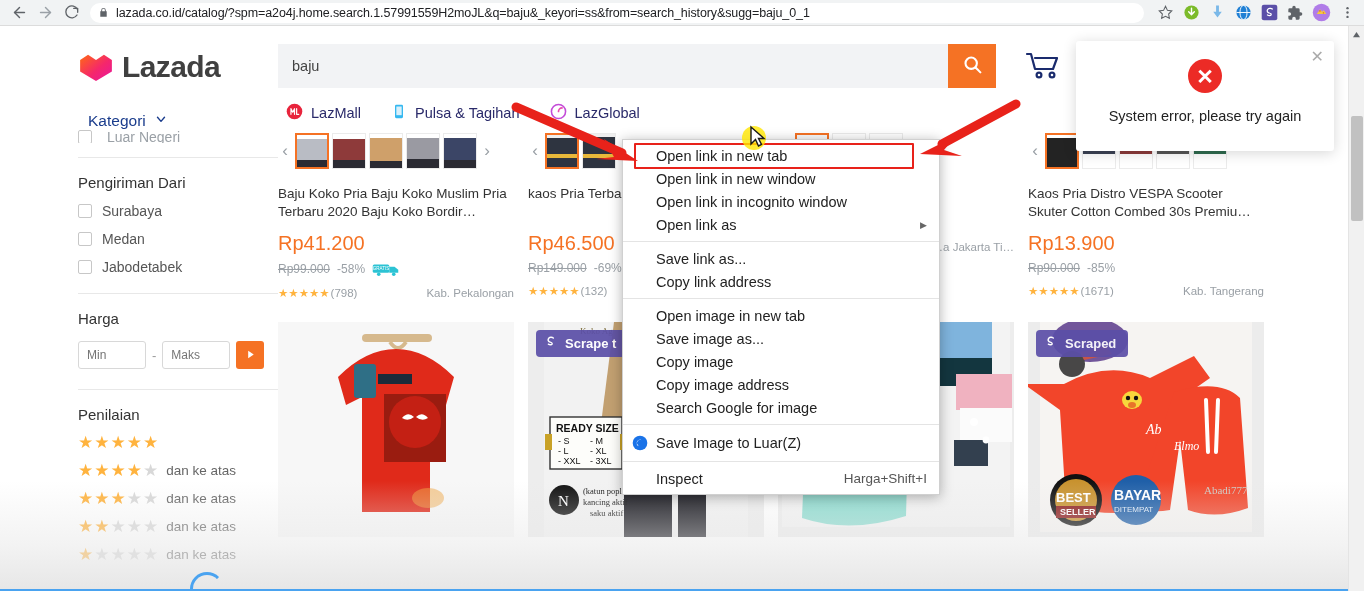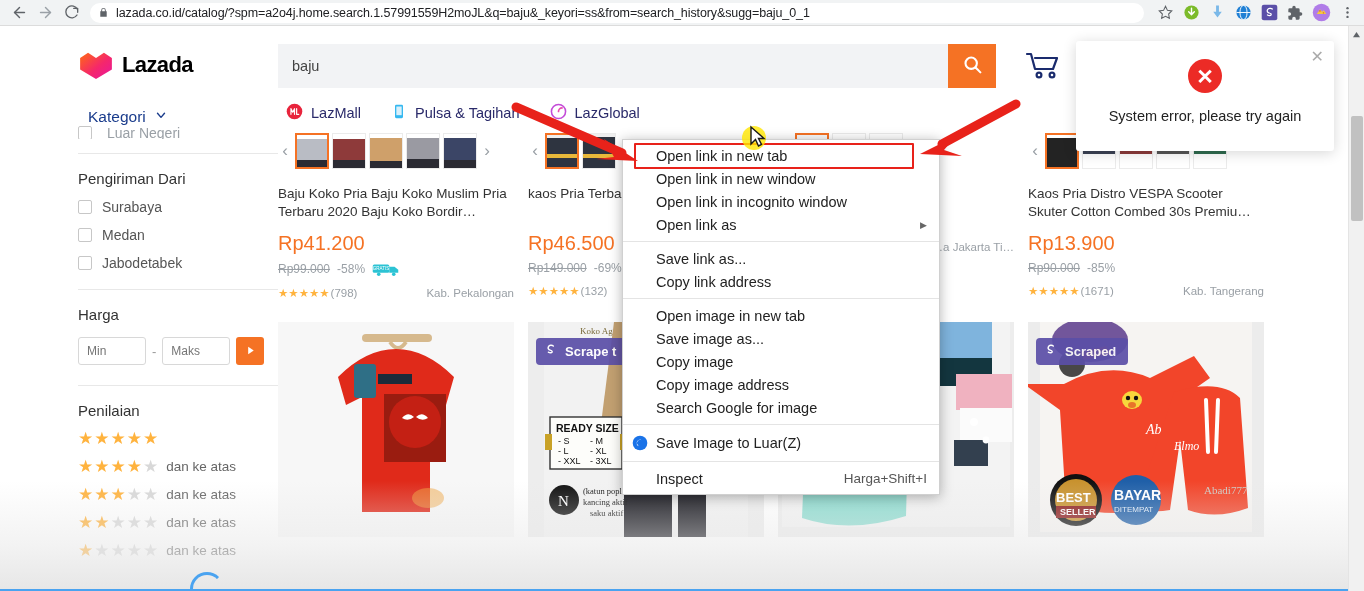--- a/index.html
+++ b/index.html
@@ -46,21 +46,21 @@
   }
   .sb-up { height: 17px; display:flex; align-items:center; justify-content:center; }
   .sb-thumb {
     position: absolute; top: 90px; left: 2px; width: 12px; height: 105px;
     background: #c1c1c1; border-radius: 2px;
   }
 
   
   .sidebar { position: absolute; left: 78px; top: 0; width: 200px; }
   .brand { display: flex; align-items: center; gap: 8px; padding-top: 24px; }
-  .brand-text { font-size: 22px; font-weight: bold; color: #000000; letter-spacing: -0.6px; }
+  .brand-text { font-size: 30px; font-weight: bold; color: #404040; letter-spacing: -0.6px; }
   .kategori-row {
     display: flex; align-items: center; gap: 8px; margin-top: 28px; padding-left: 10px;
   }
   .kategori-text { font-size: 15.5px; color: #1a3c8c; }
   .filter-label-grey { font-size: 14px; color: #9aa0a6; padding-left: 6px; margin-top: 4px; }
   .cut-row { display:flex; align-items:center; gap:9px; overflow:hidden; height: 13px; }
   .cbox { width: 14px; height: 14px; border: 1px solid #c7c7c7; border-radius: 2px; background:#fff; flex:0 0 auto; }
   .divider { height:1px; background:#e8e8e8; margin: 14px 0 0 0; }
   .sec-title { font-size: 15px; color: #333; font-weight: 500; margin-top: 16px; }
   .chk-item { display:flex; align-items:center; gap:10px; margin-top: 12px; }
@@ -124,21 +124,20 @@
 
   
   .imgrow { display:flex; margin-top: 22px; }
   .imgcell { width: 250px; padding-right: 14px; position: relative; }
   .imgbox { width: 236px; height: 215px; position: relative; overflow:hidden; background:#fff; }
   .scrape-badge {
     position:absolute; top: 8px; left: 8px; z-index: 4;
     background: #5b4fa8; color: #fff; font-size: 13px; font-weight: bold;
     padding: 4px 12px 4px 6px; border-radius: 4px; display:flex; align-items:center; gap: 7px;
     opacity: 0.92;
-    margin-top: 8px;
   }
 
   
   .toast {
     position:absolute; top: 15px; left: 1076px; width: 258px; height: 110px;
     background: #fff; box-shadow: 0 2px 14px rgba(0,0,0,0.16); border-radius: 3px;
     z-index: 30;
   }
   .toast-close { position:absolute; top: 8px; right: 10px; color:#aaa; font-size: 16px; cursor:pointer; line-height:1; }
   .toast-ico {

